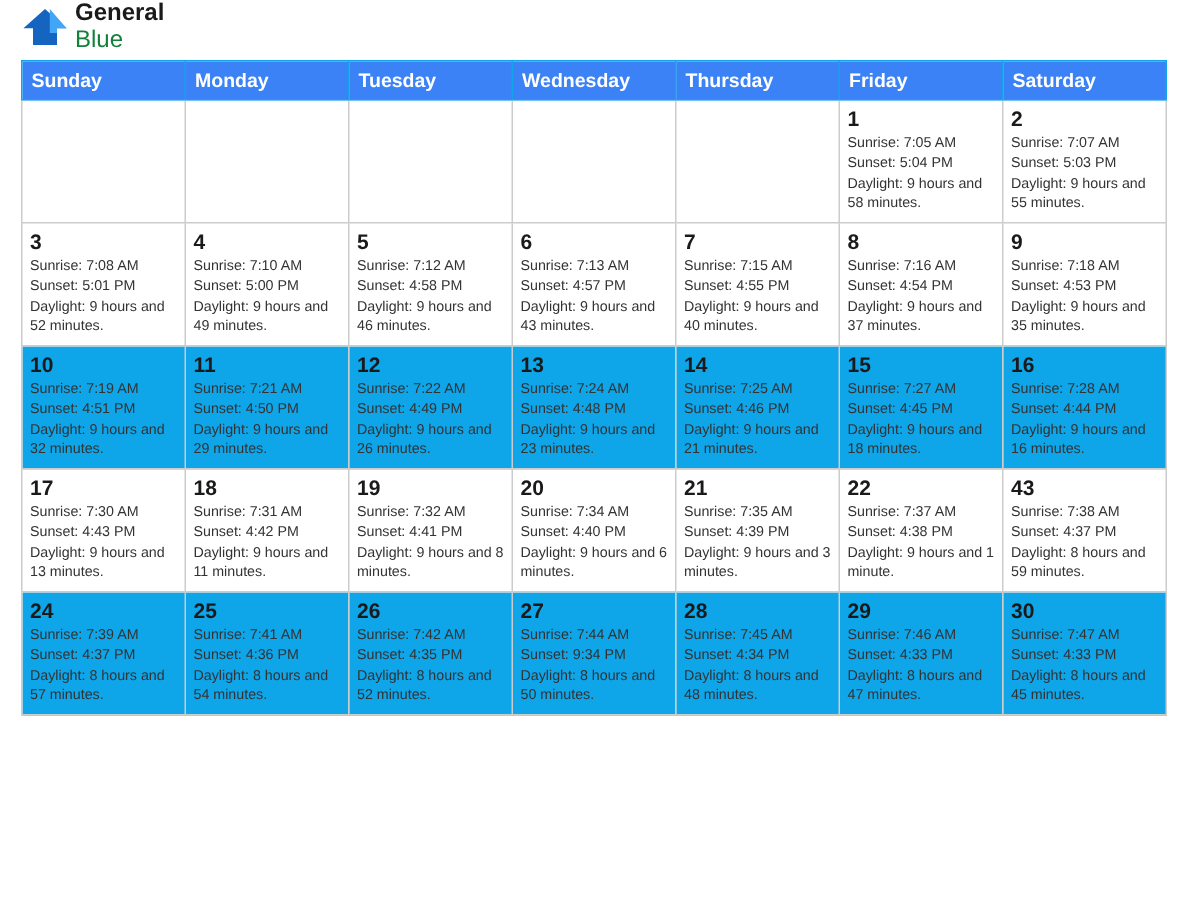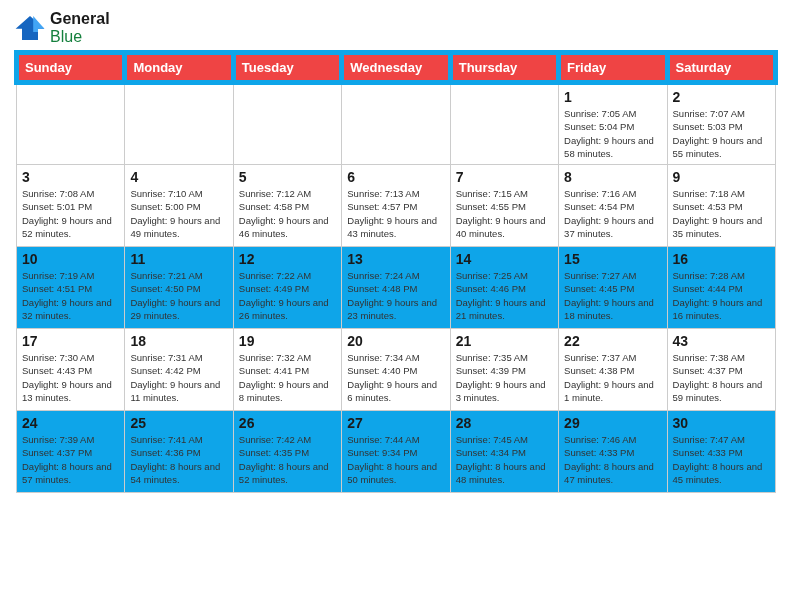--- a/index.html
+++ b/index.html
@@ -5,21 +5,21 @@
     * { margin: 0; padding: 0; box-sizing: border-box; }
     body {
       font-family: Arial, sans-serif;
       background: #fff;
       width: 792px;
       height: 612px;
       overflow: hidden;
     }
     .container {
       width: 792px;
-      padding: 10px 14px;
+      padding: 0 14px;
     }
     .header-row {
       display: flex;
       justify-content: space-between;
       align-items: flex-start;
       margin-bottom: 4px;
     }
     .logo {
       display: flex;
       align-items: center;
@@ -40,27 +40,27 @@
     .location {
       font-size: 14px;
       color: #444;
     }
     table {
       width: 100%;
       border-collapse: collapse;
       table-layout: fixed;
     }
     .day-header {
-      background-color: #ef4444;
+      background-color: #3b82f6;
       color: #fff;
       text-align: left;
       padding: 5px 6px;
       font-size: 13px;
       font-weight: bold;
-      border: 5px solid #0ea5e9;
+      border: 1px solid #0ea5e9;
     }
     .cal-cell {
       border: 1px solid #ccc;
       vertical-align: top;
       padding: 4px 5px;
       height: 82px;
       background: #fff;
     }
     .cal-cell.alt-row {
       background: #0ea5e9;

